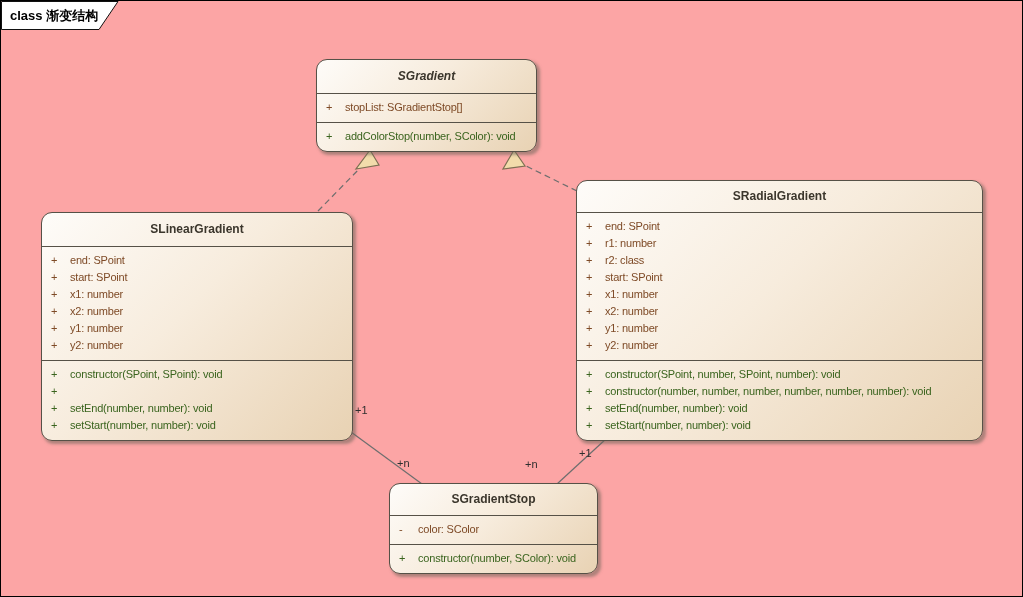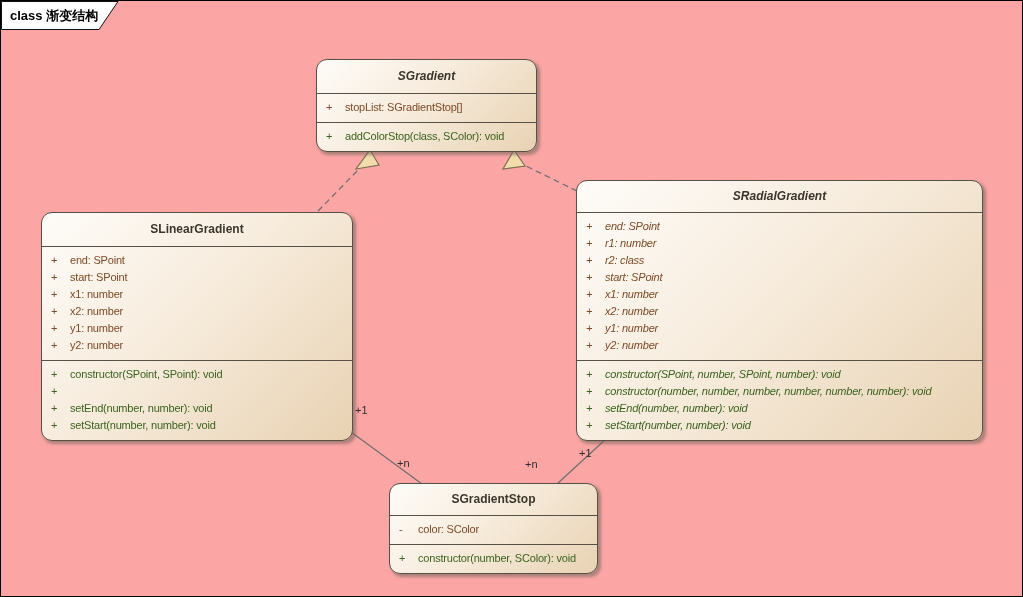--- a/index.html
+++ b/index.html
@@ -110,21 +110,21 @@
     <div class="title abstract">SGradient</div>
     <div class="section attrs">
       <div class="row">
         <span class="vis">+</span>
         <span class="txt">stopList: SGradientStop[]</span>
       </div>
     </div>
     <div class="section ops">
       <div class="row">
         <span class="vis">+</span>
-        <span class="txt">addColorStop(class, SColor): void</span>
+        <span class="txt">addColorStop(number, SColor): void</span>
       </div>
     </div>
   </div>
 
   <div class="uml-class c1" style="left:40px; top:211px; width:312px;">
     <div class="title">SLinearGradient</div>
     <div class="section attrs">
       <div class="row">
         <span class="vis">+</span>
         <span class="txt">end: SPoint</span>
@@ -162,21 +162,21 @@
         <span class="vis">+</span>
         <span class="txt">setEnd(number, number): void</span>
       </div>
       <div class="row">
         <span class="vis">+</span>
         <span class="txt">setStart(number, number): void</span>
       </div>
     </div>
   </div>
 
-  <div class="uml-class c2" style="left:575px; top:179px; width:407px;font-style:italic;">
+  <div class="uml-class c2" style="left:575px; top:179px; width:407px;">
     <div class="title">SRadialGradient</div>
     <div class="section attrs">
       <div class="row">
         <span class="vis">+</span>
         <span class="txt">end: SPoint</span>
       </div>
       <div class="row">
         <span class="vis">+</span>
         <span class="txt">r1: number</span>
       </div>

